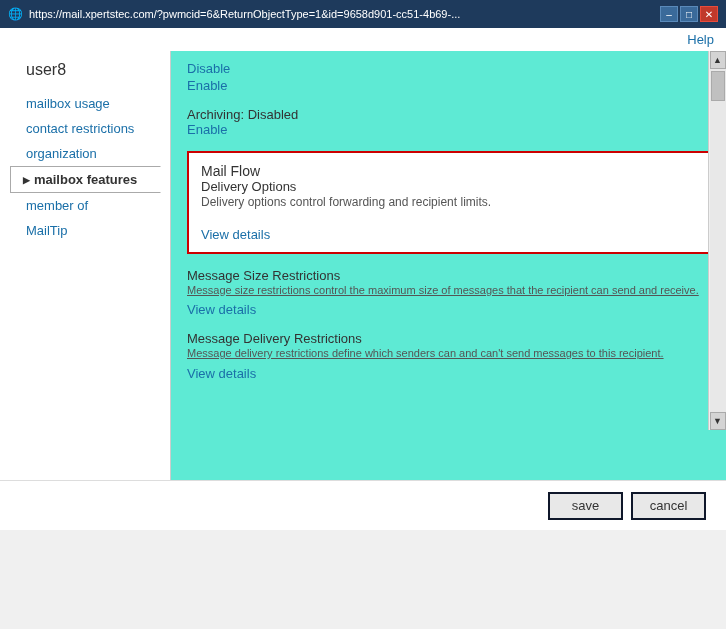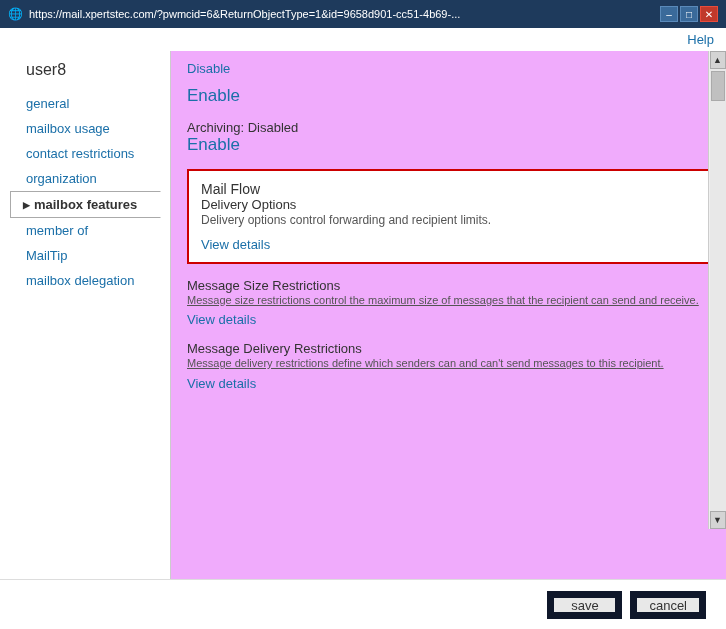--- a/index.html
+++ b/index.html
@@ -48,22 +48,22 @@
       justify-content: center;
       cursor: pointer;
     }
     .title-bar-btn.close {
       background: #c0392b;
       border-color: #e74c3c;
     }
 
     
     .window {
-      background: #f0abfc;
-      height: 601px;
+      background: #5eead4;
+      height: 502px;
       display: flex;
       flex-direction: column;
     }
 
     
     .help-bar {
       display: flex;
       justify-content: flex-end;
       padding: 4px 12px;
       background: white;
@@ -128,34 +128,34 @@
       overflow-y: hidden;
       position: relative;
       border-left: 1px solid #ccc;
     }
 
     .disable-link {
       color: #1a6fa8;
       cursor: pointer;
       font-size: 13px;
       display: block;
-      margin-bottom: 10px;
+      margin-bottom: 2px;
     }
 
     .section-block {
       margin-bottom: 14px;
     }
     .section-label {
       color: #333;
       font-size: 13px;
     }
     .section-link {
       color: #1a6fa8;
       cursor: pointer;
-      font-size: 17px;
+      font-size: 13px;
       text-decoration: none;
       display: block;
     }
 
     
     .mail-flow-box {
       border: 2px solid #cc0000;
       padding: 10px 12px;
       margin-bottom: 14px;
       background: white;
@@ -166,21 +166,21 @@
       color: #333;
       margin-bottom: 0;
     }
     .mail-flow-subtitle {
       color: #333;
       font-size: 13px;
     }
     .mail-flow-desc {
       color: #555;
       font-size: 12px;
-      margin-bottom: 8px;
+      margin-bottom: 16px;
       line-height: 1.4;
     }
     .view-details-link {
       color: #1a6fa8;
       cursor: pointer;
       font-size: 13px;
     }
 
     .section-desc {
       color: #555;
@@ -239,21 +239,21 @@
       justify-content: flex-end;
       padding: 0 20px;
       gap: 8px;
       background: white;
       border-top: 1px solid #ddd;
     }
     .footer-btn {
       min-width: 75px;
       height: 28px;
       background: #e8e8e8;
-      border: 7px solid #0f172a;
+      border: 2px solid #0f172a;
       cursor: pointer;
       font-size: 13px;
       color: #333;
       padding: 0 12px;
     }
   </style>
 </head>
 <body>
 
 <div class="title-bar">
@@ -273,42 +273,36 @@
   <div class="help-bar">
     <a class="help-link">Help</a>
   </div>
 
   <div class="content-area">
 
     <div class="sidebar">
       <div class="user-title">user8</div>
 
       <div class="sidebar-item">
-        <span>general</span>
-      </div>
-      <div class="sidebar-item">
         <span>mailbox usage</span>
       </div>
       <div class="sidebar-item">
         <span>contact restrictions</span>
       </div>
       <div class="sidebar-item">
         <span>organization</span>
       </div>
       <div class="sidebar-item active">
         <span>mailbox features</span>
       </div>
       <div class="sidebar-item">
         <span>member of</span>
       </div>
       <div class="sidebar-item">
         <span>MailTip</span>
-      </div>
-      <div class="sidebar-item">
-        <span>mailbox delegation</span>
       </div>
     </div>
 
     <div class="main-content">
 
       <a class="disable-link">Disable</a>
 
       <div class="section-block">
         <a class="section-link">Enable</a>
       </div>

